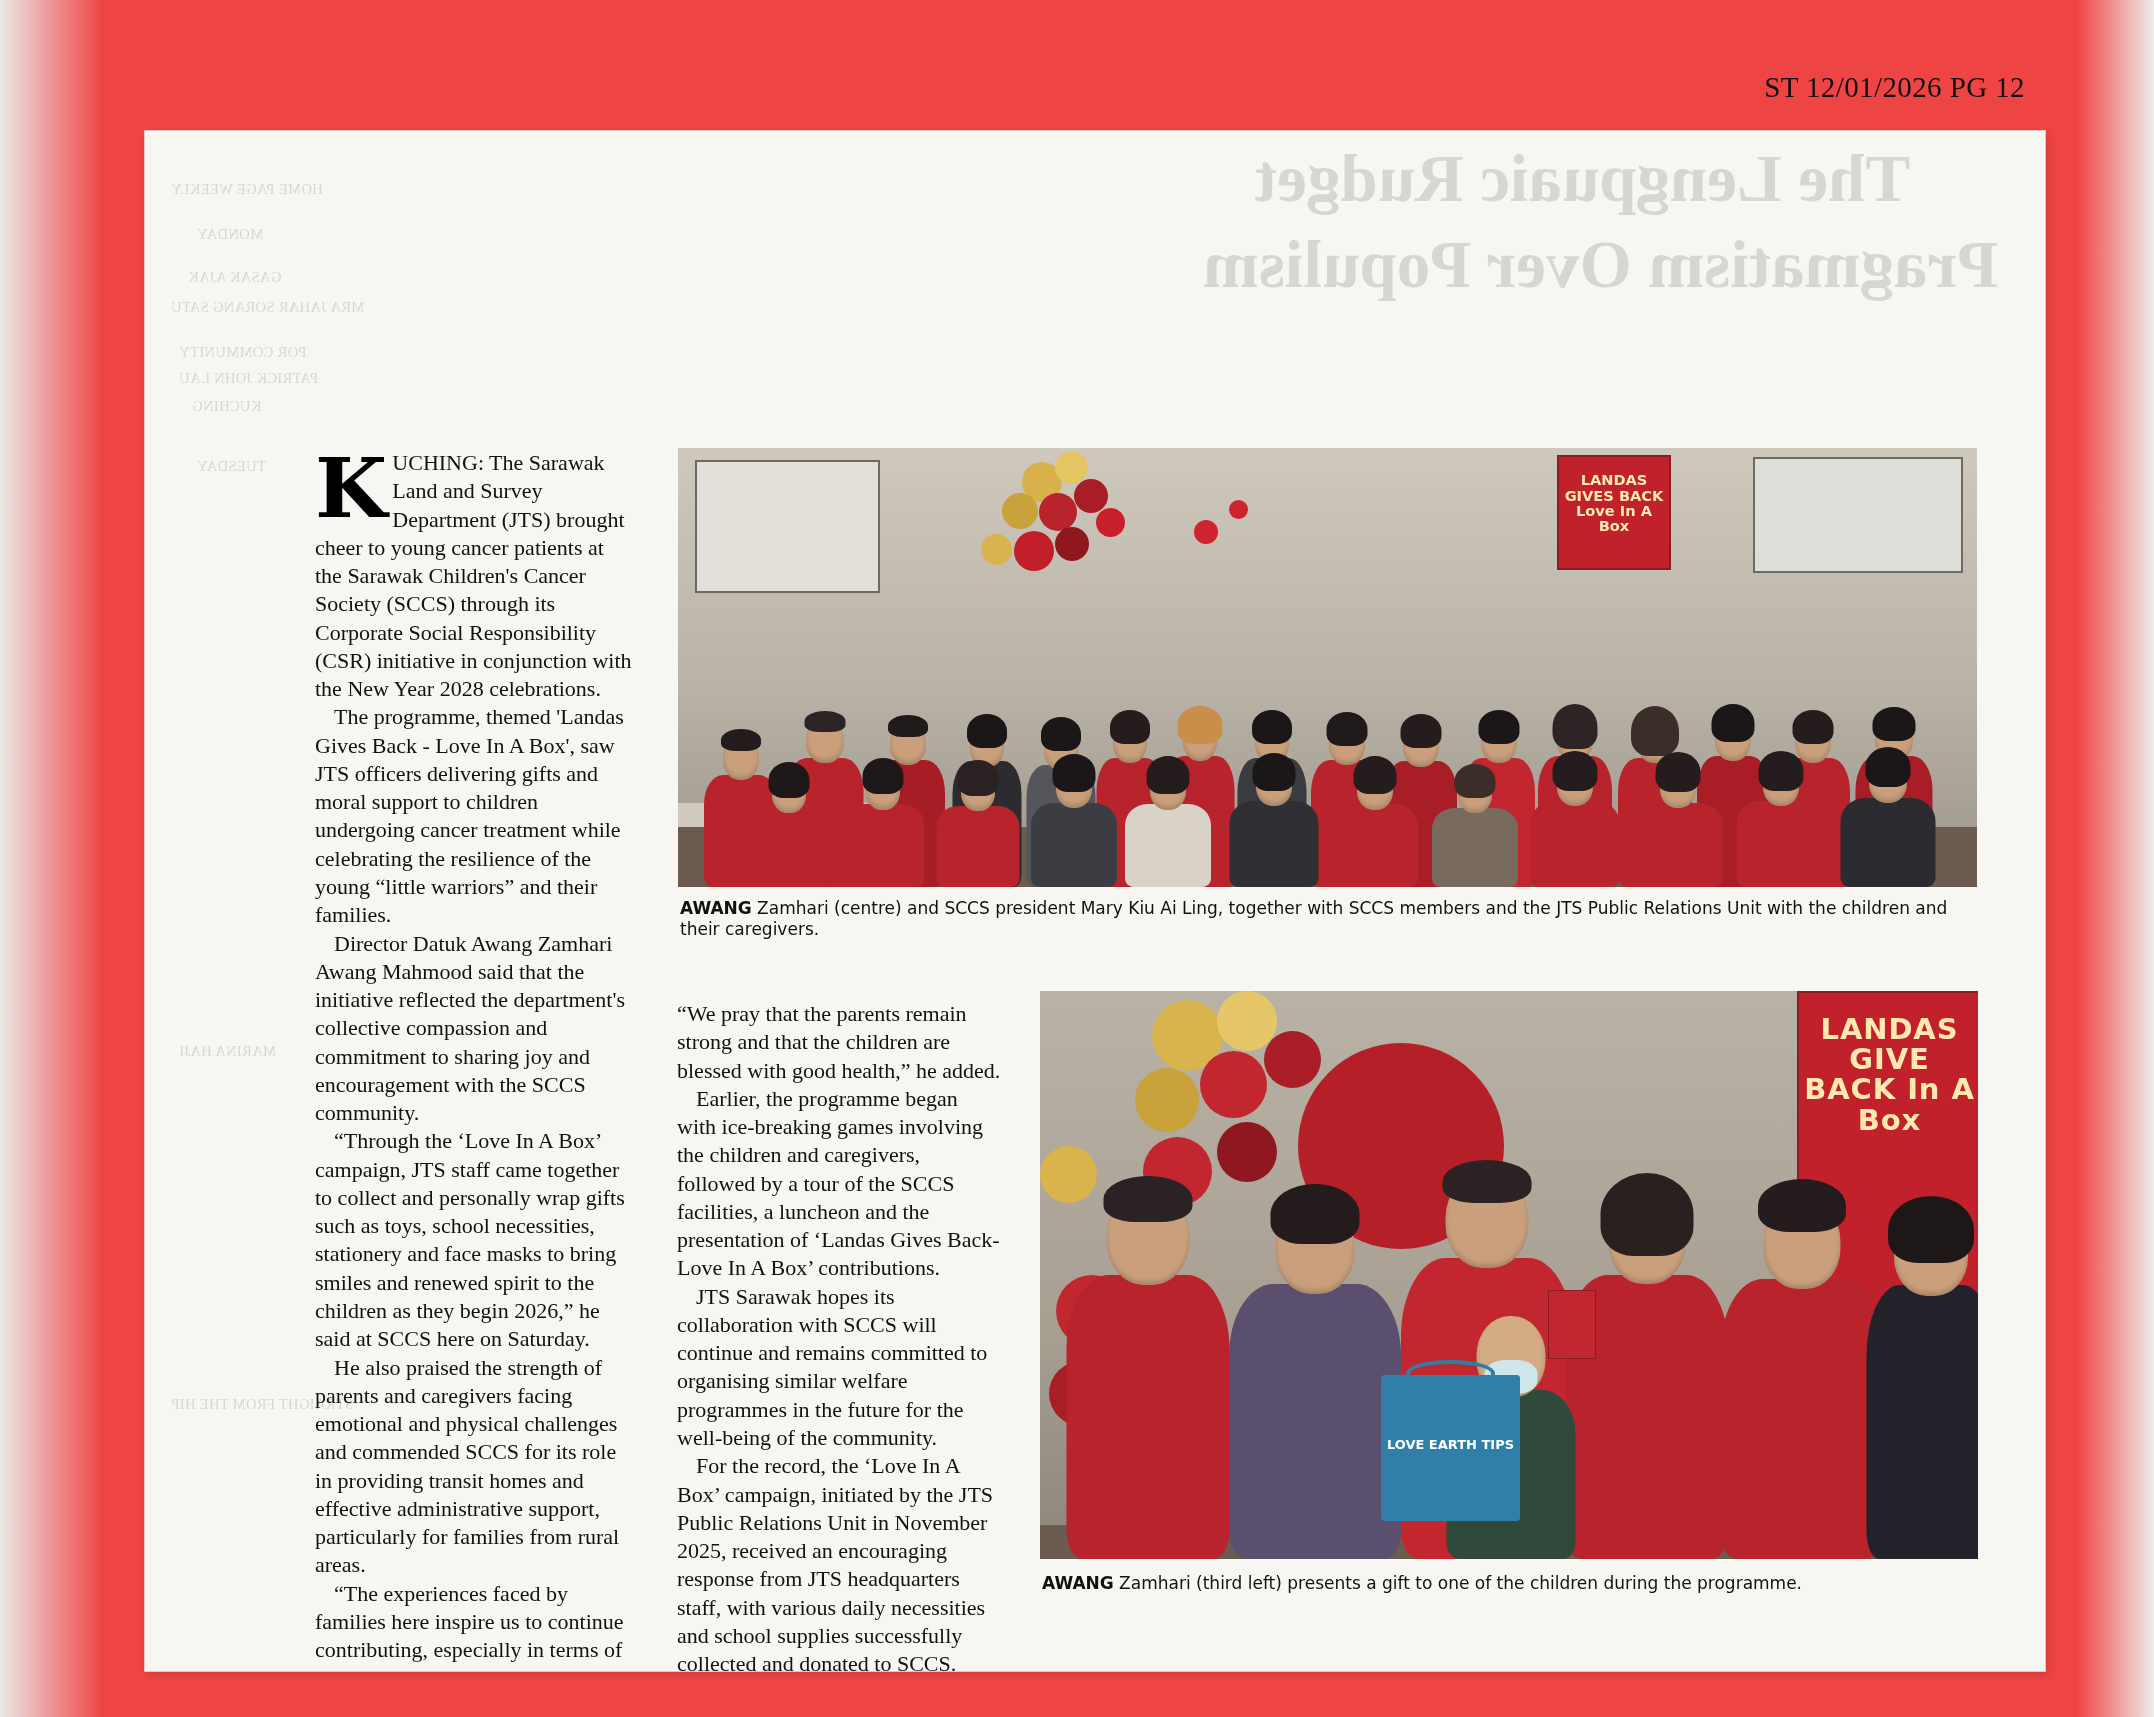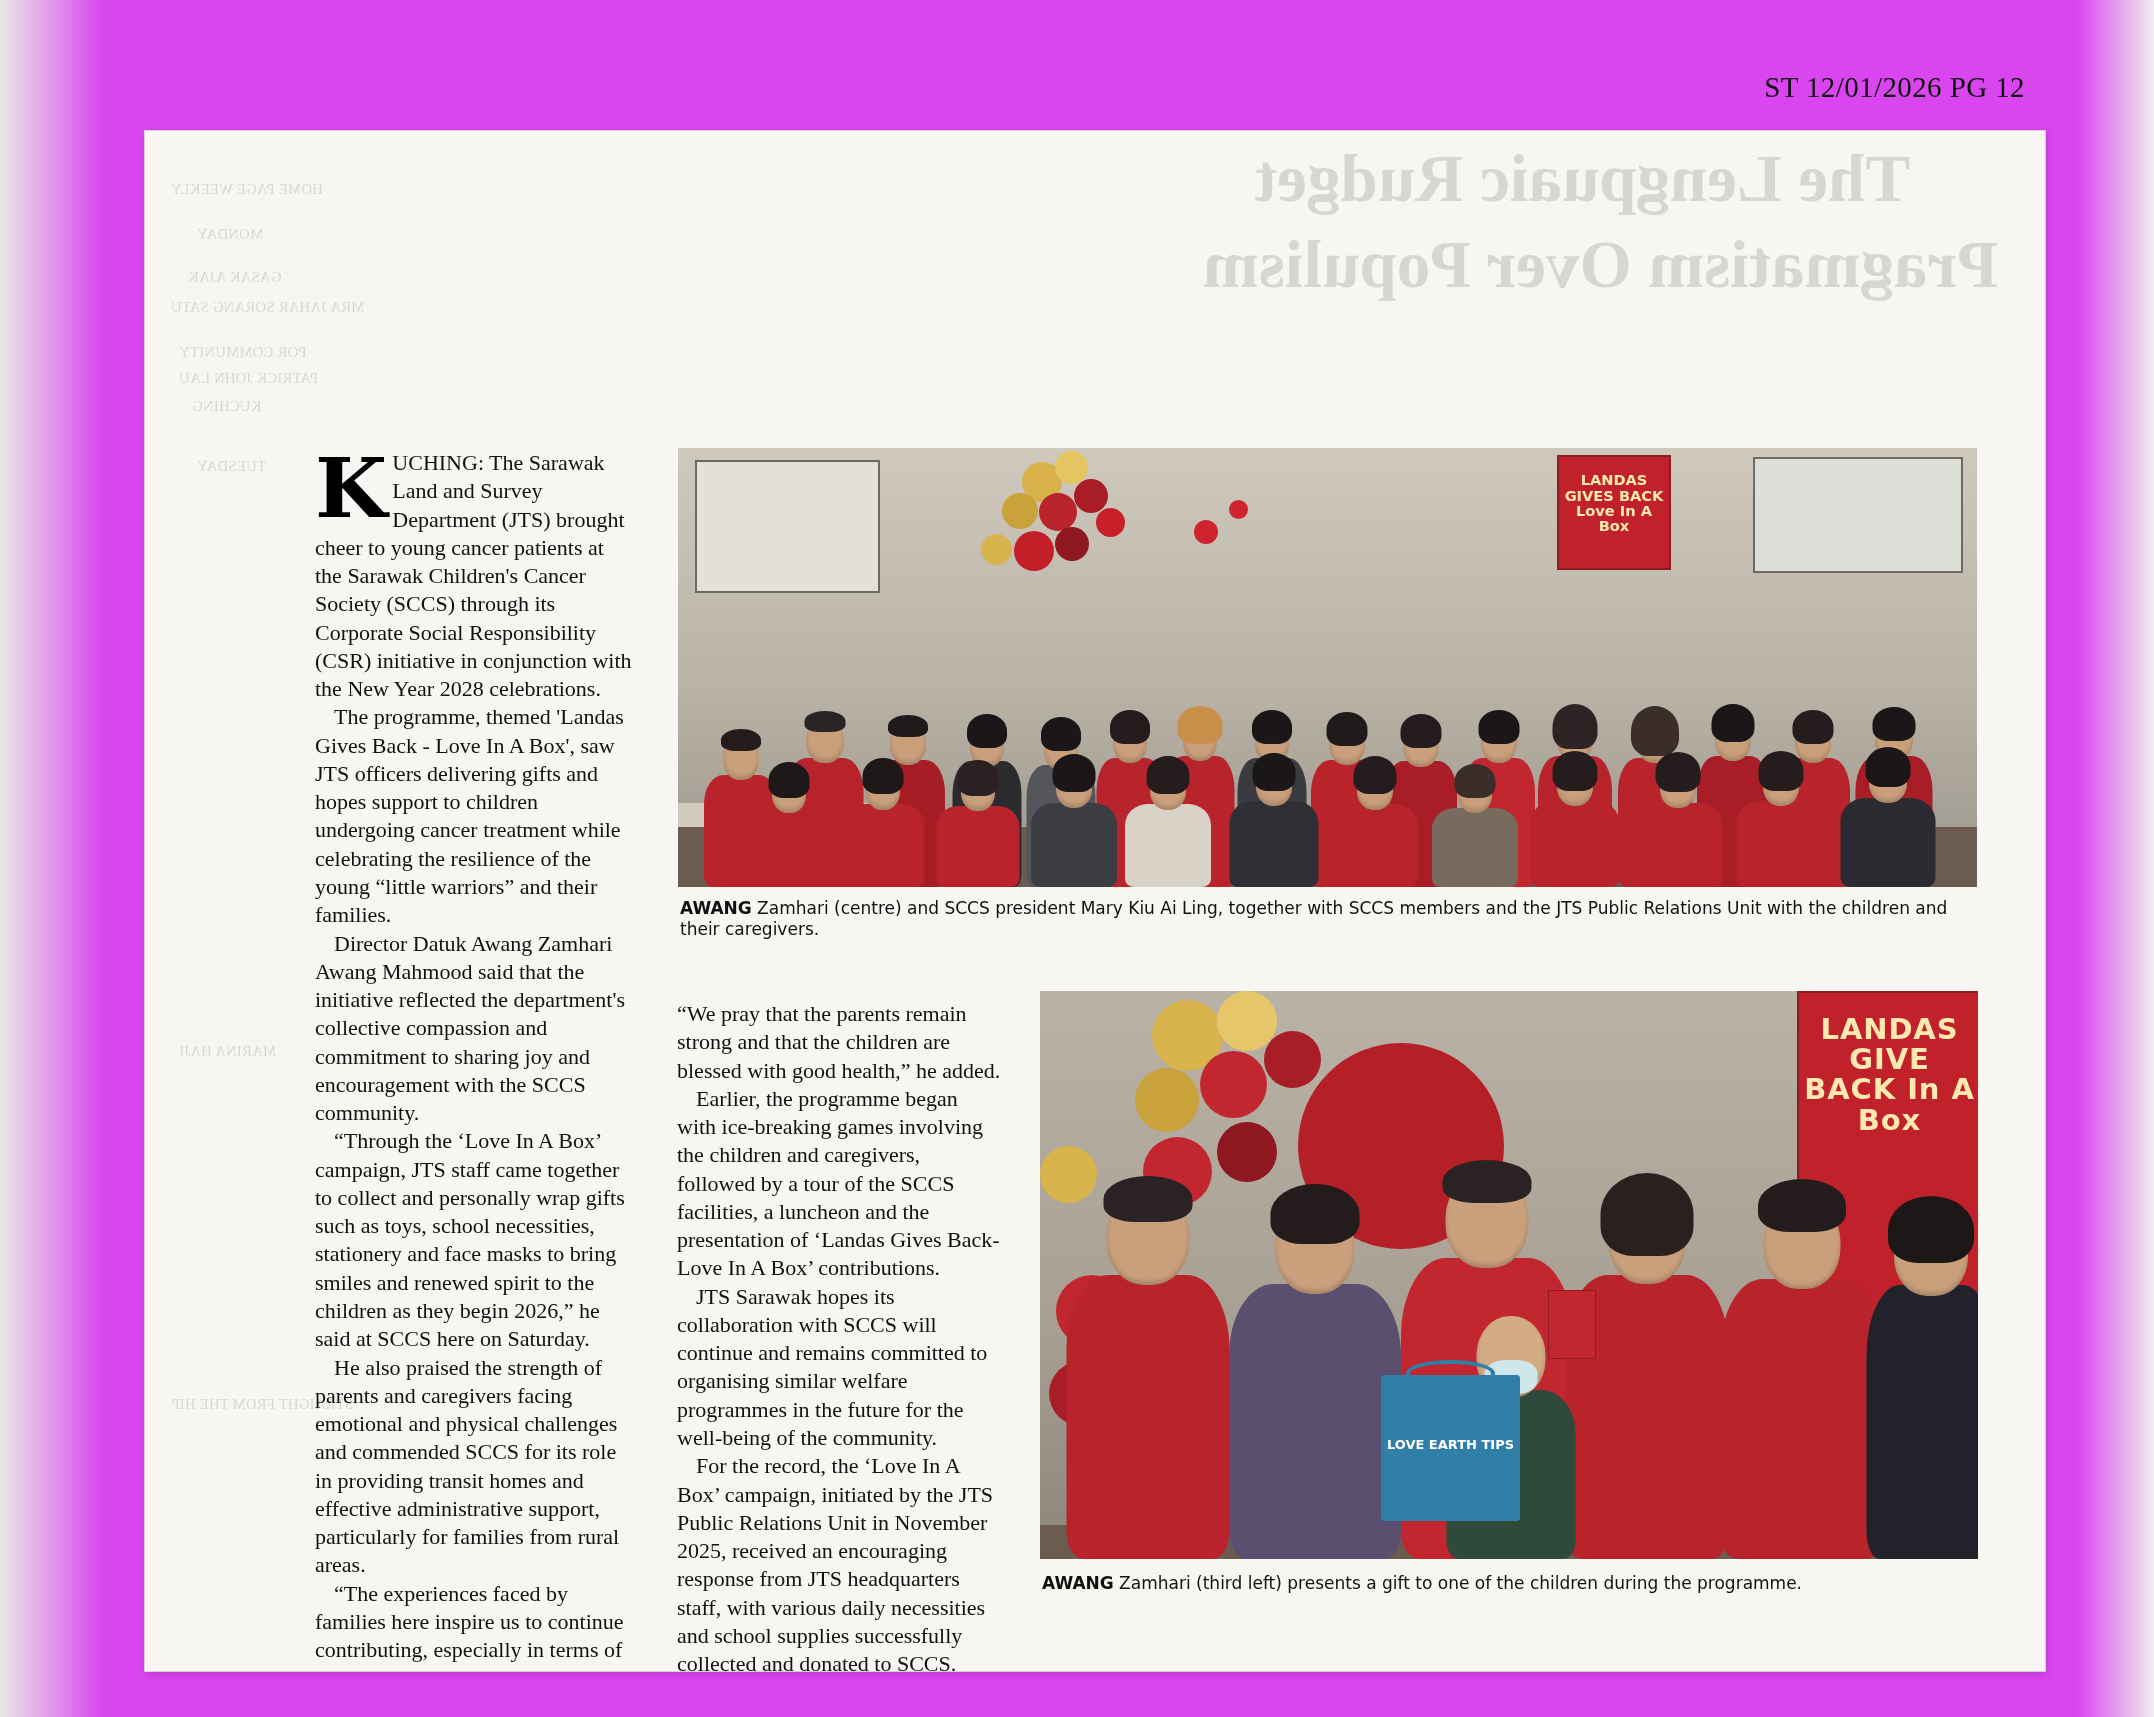--- a/index.html
+++ b/index.html
@@ -13,21 +13,21 @@
     position: relative;
     font-family: "Liberation Serif", serif;
     overflow: hidden;
   }
 
   
   #scan {
     position: absolute;
     left: 0; top: 0;
     width: 2154px; height: 1717px;
-    background: #d946ef;
+    background: #ef4444;
   }
   
   #scan:before {
     content: "";
     position: absolute;
     left: 0; top: 0; bottom: 0; width: 103px;
     background: linear-gradient(to right, #e9e9e6, rgba(255,255,255,0));
   }
   #scan:after {
     content: "";
@@ -270,21 +270,21 @@
     <div class="ghost ghost-small" style="left:47px; top:267px;">KUCHING</div>
     <div class="ghost ghost-small" style="left:52px; top:327px;">TUESDAY</div>
     <div class="ghost ghost-small" style="left:34px; top:912px;">MARINA HAJI</div>
     <div class="ghost ghost-small" style="left:26px; top:1265px;">STRAIGHT FROM THE HIP</div>
 
 
     <div id="col1" class="col">
       <p class="first">
         <span id="dropcap">K</span><span>UCHING: The Sarawak Land and Survey Department (JTS) brought cheer to young cancer patients at the Sarawak Children's Cancer Society (SCCS) through its Corporate Social Responsibility (CSR) initiative in conjunction with the New Year 2028 celebrations.</span>
       </p>
-      <p>The programme, themed 'Landas Gives Back - Love In A Box', saw JTS officers delivering gifts and hopes support to children undergoing cancer treatment while celebrating the resilience of the young “little warriors” and their families.</p>
+      <p>The programme, themed 'Landas Gives Back - Love In A Box', saw JTS officers delivering gifts and moral support to children undergoing cancer treatment while celebrating the resilience of the young “little warriors” and their families.</p>
       <p>Director Datuk Awang Zamhari Awang Mahmood said that the initiative reflected the department's collective compassion and commitment to sharing joy and encouragement with the SCCS community.</p>
       <p>“Through the ‘Love In A Box’ campaign, JTS staff came together to collect and personally wrap gifts such as toys, school necessities, stationery and face masks to bring smiles and renewed spirit to the children as they begin 2026,” he said at SCCS here on Saturday.</p>
       <p>He also praised the strength of parents and caregivers facing emotional and physical challenges and commended SCCS for its role in providing transit homes and effective administrative support, particularly for families from rural areas.</p>
       <p>“The experiences faced by families here inspire us to continue contributing, especially in terms of moral support.</p>
     </div>
 
     <div id="col2" class="col">
       <p class="first">“We pray that the parents remain strong and that the children are blessed with good health,” he added.</p>
       <p>Earlier, the programme began with ice-breaking games involving the children and caregivers, followed by a tour of the SCCS facilities, a luncheon and the presentation of ‘Landas Gives Back-Love In A Box’ contributions.</p>
       <p>JTS Sarawak hopes its collaboration with SCCS will continue and remains committed to organising similar welfare programmes in the future for the well-being of the community.</p>

